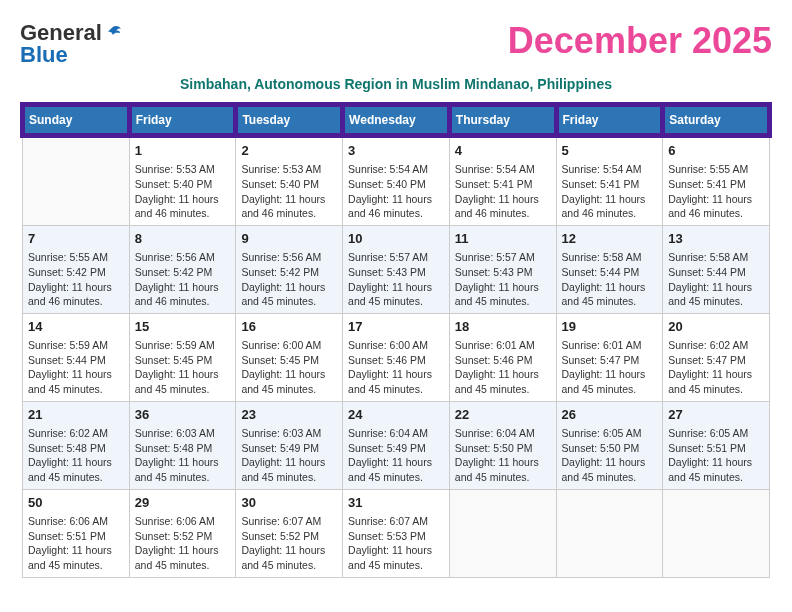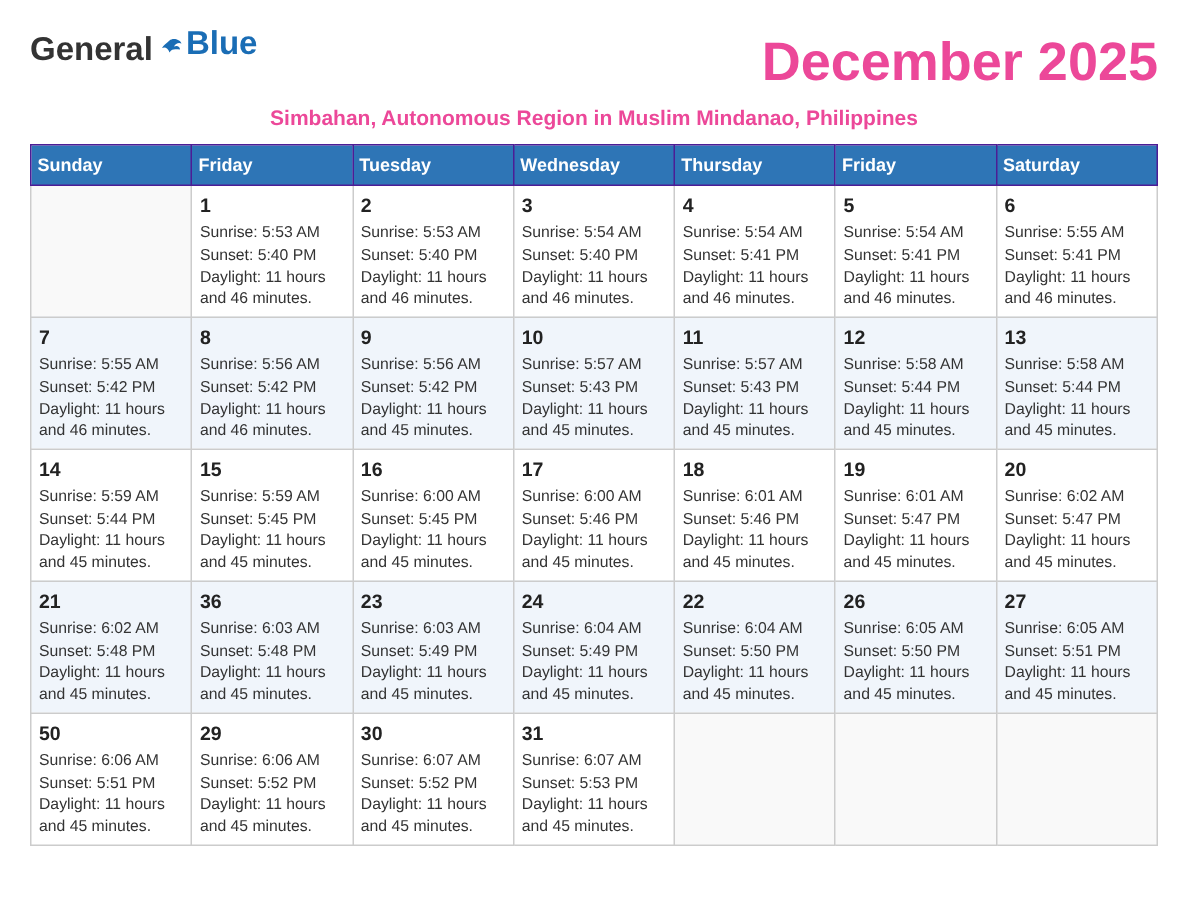--- a/index.html
+++ b/index.html
@@ -11,49 +11,49 @@
       padding: 20px;
     }
     .header {
       display: flex;
       justify-content: space-between;
       align-items: flex-start;
       margin-bottom: 8px;
     }
     .logo {
       display: flex;
-      flex-direction: row;
+      flex-direction: column;
       align-items: flex-start;
     }
     .month-title {
       font-size: 36px;
       font-weight: bold;
       color: #ec4899;
       text-align: right;
     }
     .subtitle {
       text-align: center;
       font-size: 14px;
-      color: #ec4899;
+      color: #0f766e;
       margin-bottom: 10px;
       font-weight: bold;
     }
     .calendar {
       width: 100%;
       border-collapse: collapse;
       font-size: 11px;
     }
     .calendar thead th {
       background-color: #2e75b6;
       color: #fff;
       padding: 6px 4px;
       text-align: left;
       font-size: 12px;
       font-weight: bold;
-      border: 1px solid #4c1d95;
+      border: 5px solid #4c1d95;
     }
     .calendar tbody td {
       border: 1px solid #ccc;
       vertical-align: top;
       padding: 4px 5px;
       width: calc(100% / 7);
       min-height: 80px;
       color: #222;
       line-height: 1.4;
     }

